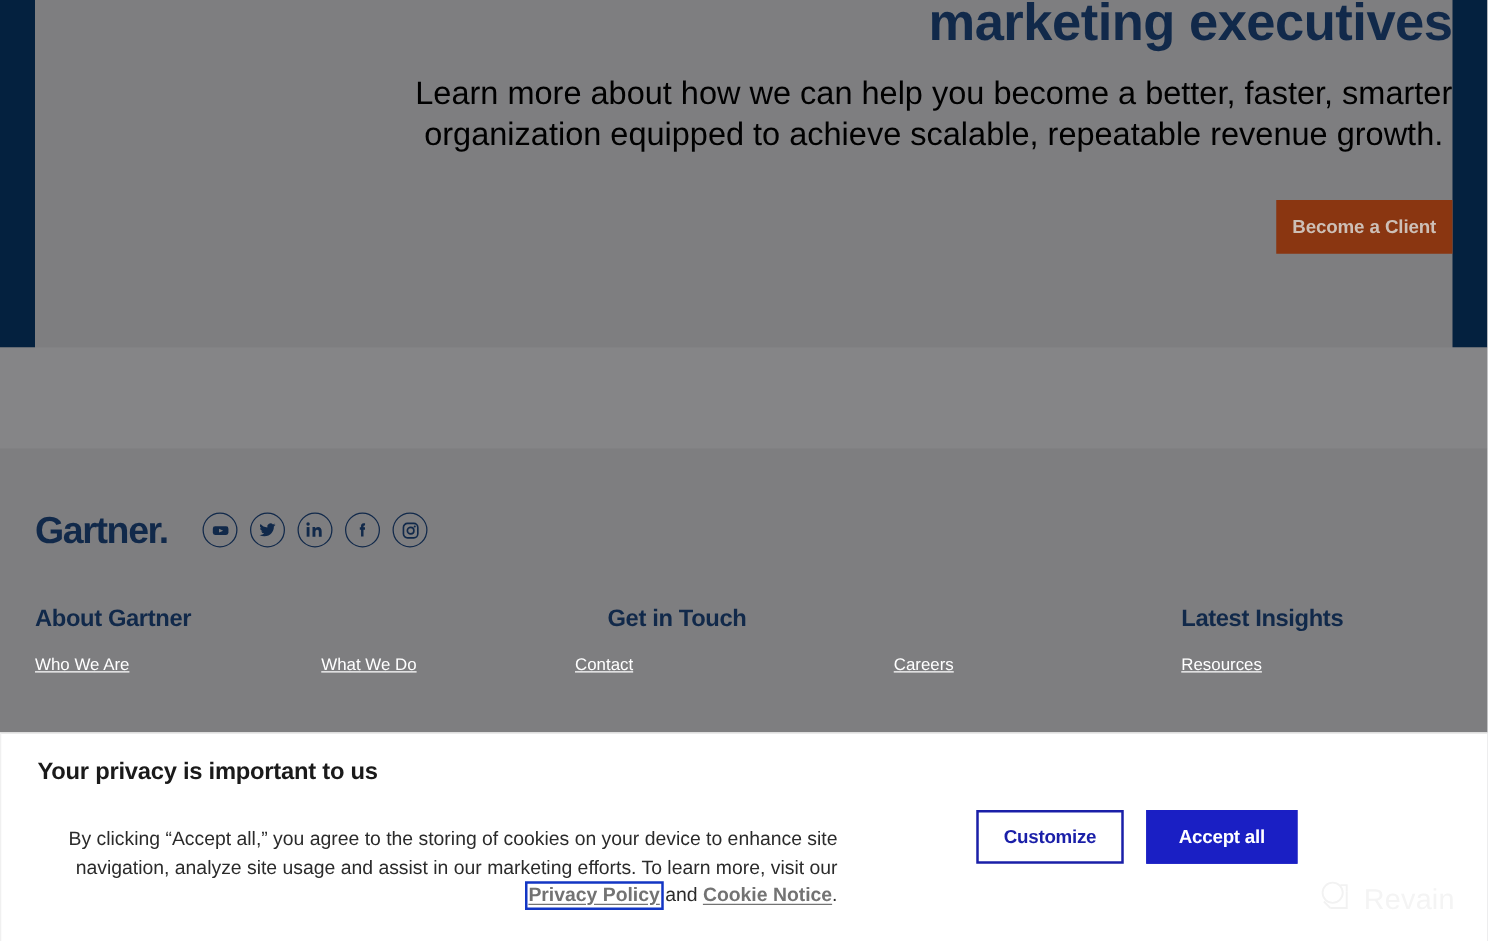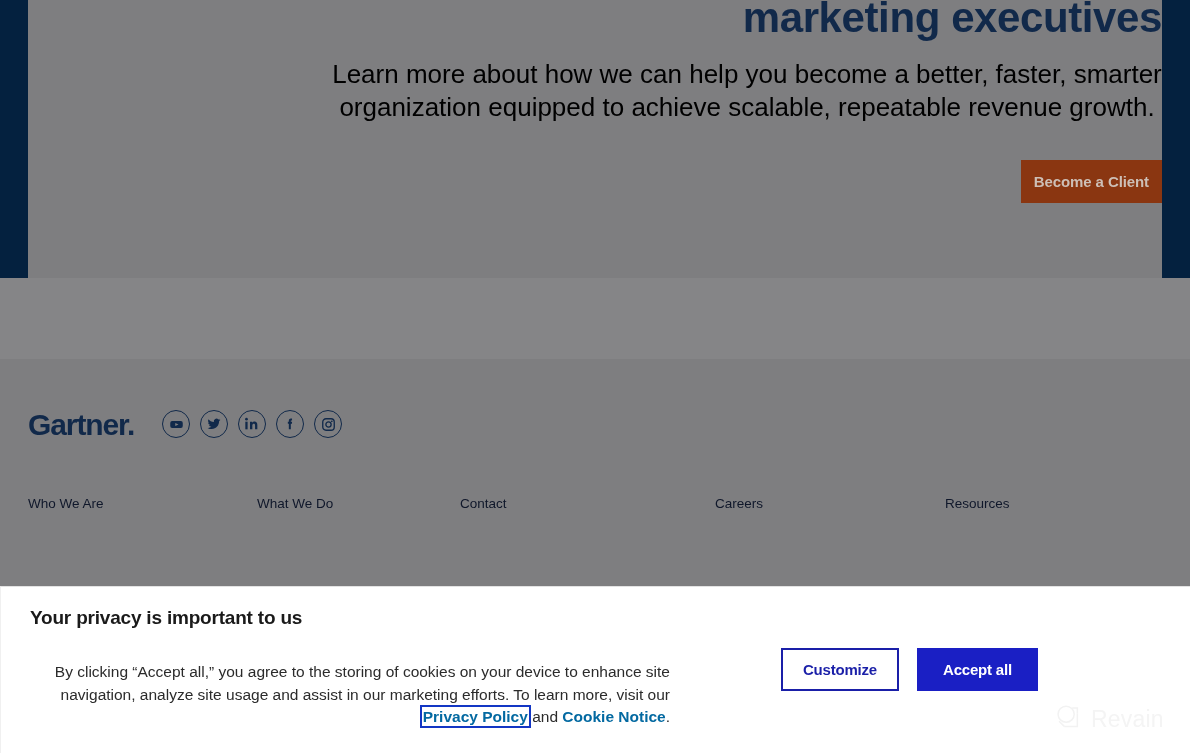--- a/index.html
+++ b/index.html
@@ -165,24 +165,25 @@
   .col-head-row .h2 { position: absolute; left: 458px; }
   .col-head-row .h3 { position: absolute; left: 917px; }
 
   .links-row {
     position: relative;
     height: 35px;
   }
   .flink {
     position: absolute;
     font-size: 13.5px;
-    color: #0f172a;
+    color: #ffffff;
     line-height: 18px;
     cursor: pointer;
     white-space: nowrap;
+    text-decoration: underline;
   }
   .c0 { left: 0px; }
   .c1 { left: 229px; }
   .c2 { left: 432px; }
   .c3 { left: 687px; }
   .c4 { left: 917px; }
 
   .row1 { top: 10px; }
 
   
@@ -208,22 +209,23 @@
 
   .cookie-body {
     position: absolute;
     left: 29px; top: 74px;
     width: 640px;
     font-size: 15.5px;
     line-height: 22.5px;
     color: #2b2b2b;
   }
   .cookie-link {
-    color: #0369a1;
-    font-weight: 700;
+    color: #737373;
+    font-weight: 700;
+    text-decoration: underline;
     text-underline-offset: 2px;
     cursor: pointer;
   }
   .cookie-link.focused {
     outline: 2px solid #1336c4;
     outline-offset: 1px;
   }
 
   .cookie-actions {
     position: absolute;
@@ -337,20 +339,25 @@
               <circle cx="12" cy="12" r="4.2" fill="none" stroke="#11294a" stroke-width="2.1"></circle>
               <circle cx="17.3" cy="6.8" r="1.35" fill="#11294a"></circle>
             </svg>
           </a>
 
         </div>
       </div>
 
       <div class="footer-cols">
 
+        <div class="col-head-row">
+          <div class="col-head h1">About Gartner</div>
+          <div class="col-head h2">Get in Touch</div>
+          <div class="col-head h3">Latest Insights</div>
+        </div>
 
         <div class="links-row">
           <a class="flink c0 row1">Who We Are</a>
           <a class="flink c1 row1">What We Do</a>
           <a class="flink c2 row1">Contact</a>
           <a class="flink c3 row1">Careers</a>
           <a class="flink c4 row1">Resources</a>
         </div>
 
         <div class="links-row">

